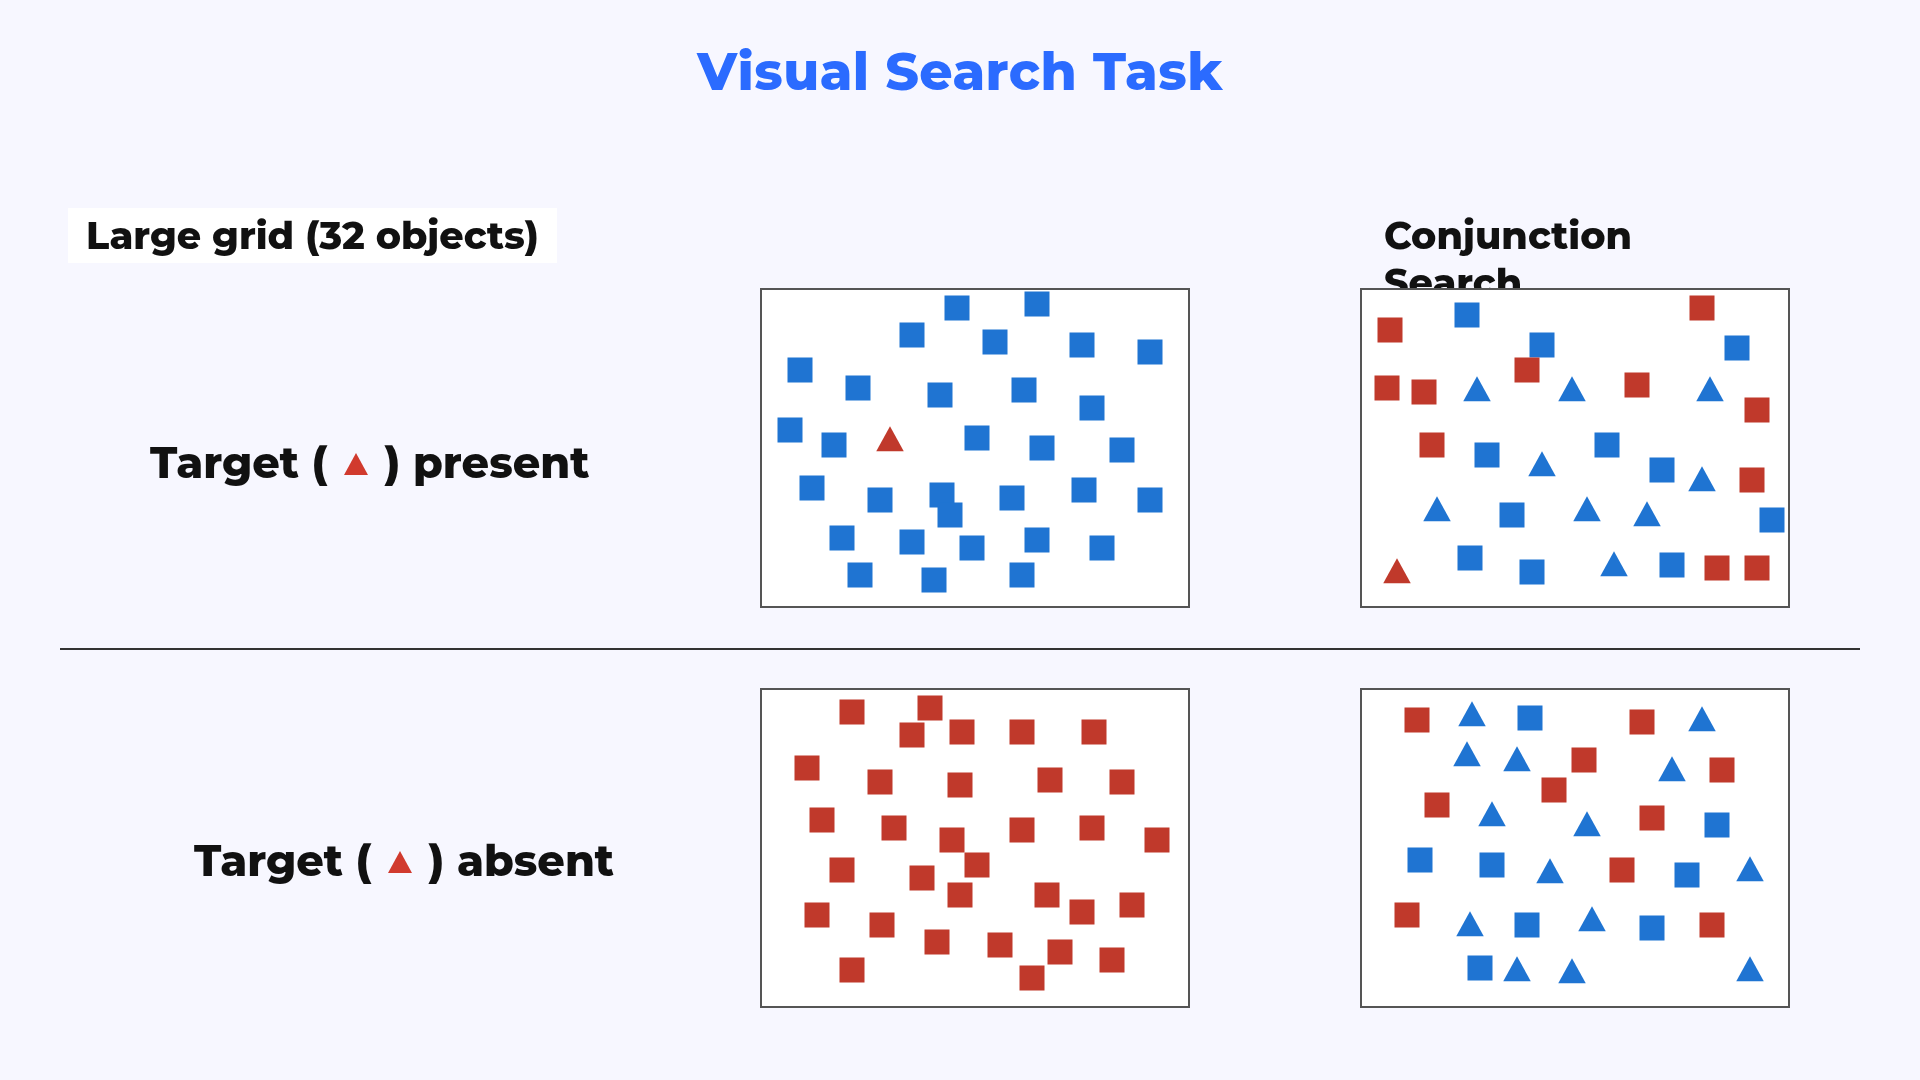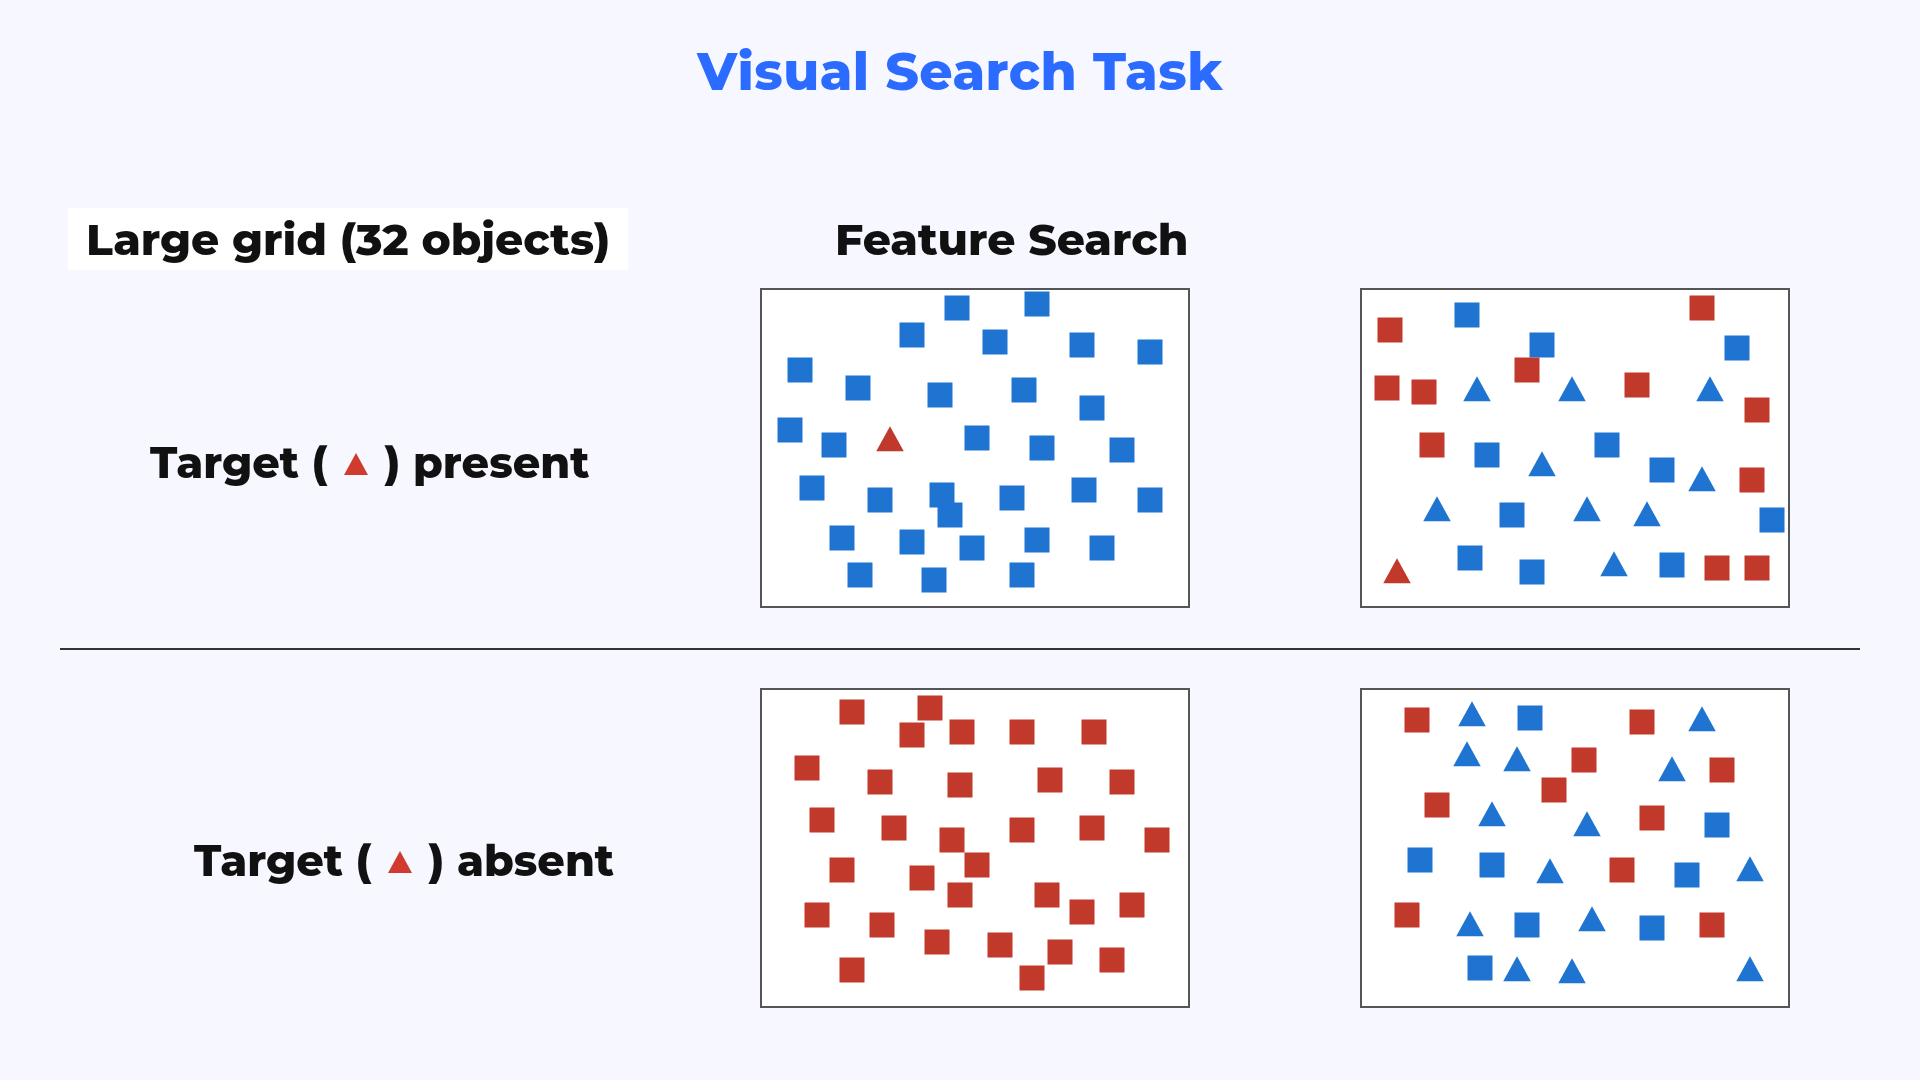--- a/index.html
+++ b/index.html
@@ -22,21 +22,21 @@
     left: 0;
     width: 1920px;
     text-align: center;
     font-size: 52px;
     font-weight: 800;
     color: #2b6bff;
     letter-spacing: 0.5px;
   }
   .col-head {
     position: absolute;
-    font-size: 44px;
+    font-size: 38px;
     font-weight: 800;
   }
   .row-label {
     position: absolute;
     font-size: 43px;
     font-weight: 800;
     white-space: nowrap;
   }
   .row-label .pre, .row-label .post {
     vertical-align: middle;
@@ -67,21 +67,21 @@
 </head>
 <body>
 
 <div class="stage">
 
   <div class="title">Visual Search Task</div>
 
   <div class="grid-label-wrap col-head" style="left:68px; top:208px;">
     <span>Large grid (32 objects)</span>
   </div>
-  <div class="col-head" style="left:835px; top:212px;">Feature Search</div>
+  <div class="col-head" style="left:1384px; top:212px;">Conjunction Search</div>
 
   <div class="row-label" style="left:150px; top:432px;">
     <span class="pre">Target (</span>
     <svg width="28" height="26">
       <polygon points="14,2 26,24 2,24" fill="#d13a2e"></polygon>
     </svg>
     <span class="post">) present</span>
   </div>
 
   <div class="row-label" style="left:150px; top:830px;margin-left:44px;">

